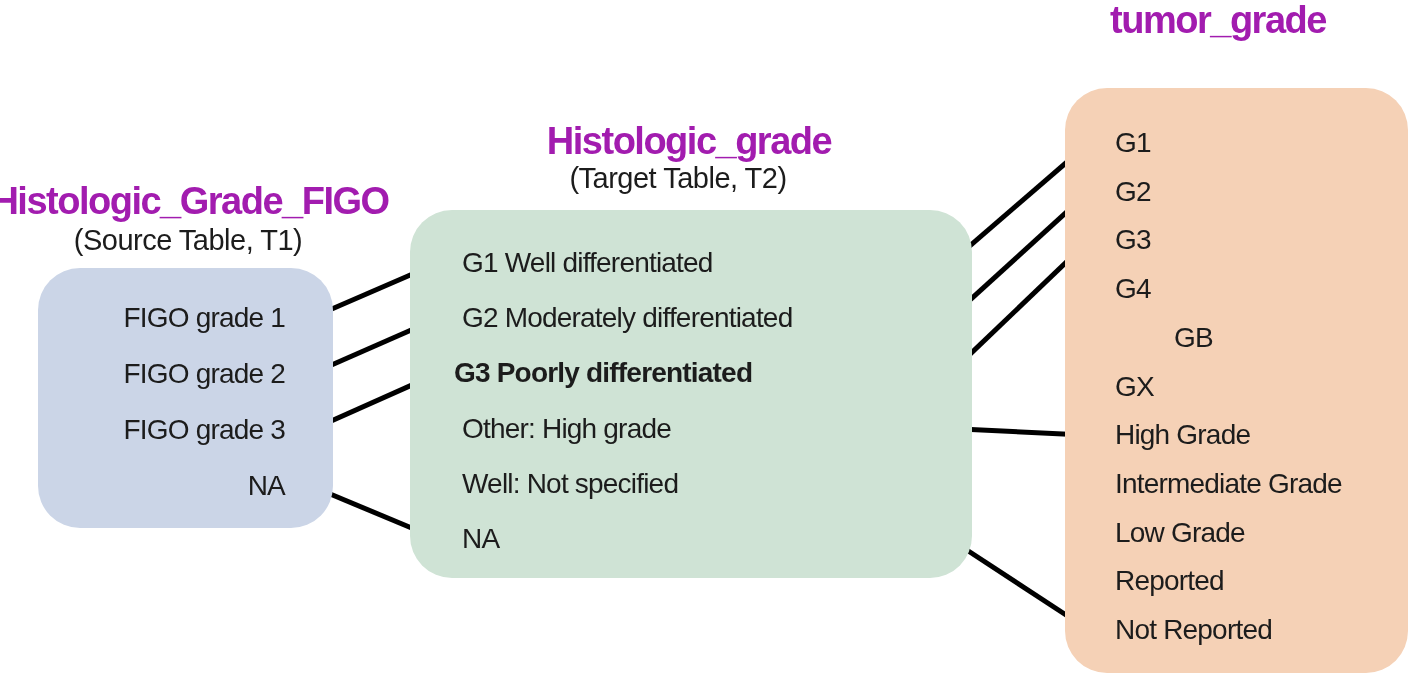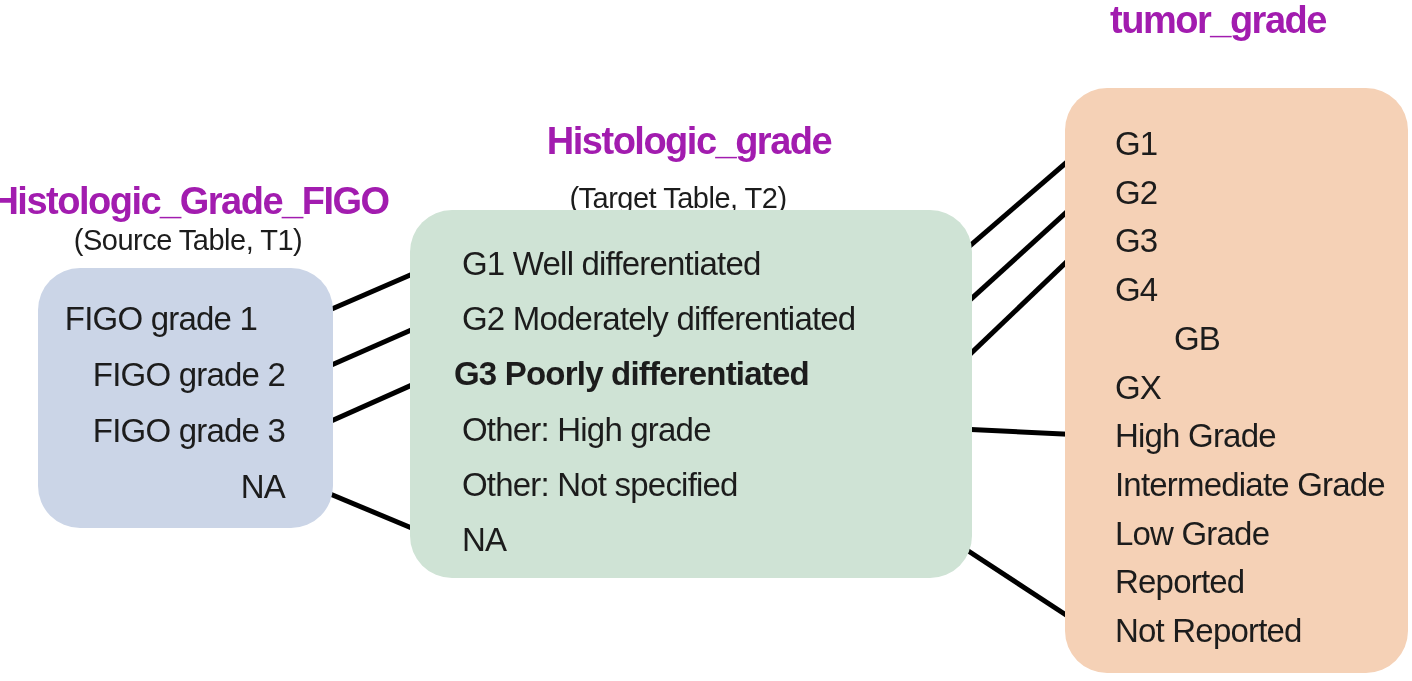--- a/index.html
+++ b/index.html
@@ -36,21 +36,21 @@
     color: #1c1c1c;
   }
   .value-box {
     position: absolute;
     border-radius: 42px;
   }
   .value-row {
     position: absolute;
     transform: translateY(-50%);
     white-space: nowrap;
-    font-size: 33px;
+    font-size: 28px;
     line-height: 1;
     letter-spacing: -0.8px;
     color: #1c1c1c;
   }
   .value-row.align-right {
     text-align: right;
   }
   #connector-layer {
     position: absolute;
     left: 0;
@@ -109,38 +109,38 @@
         <rect x="943" y="532" width="14" height="14" fill="#000000" transform="rotate(78.21181670089237 950 539)"></rect>
         <rect x="1082" y="623" width="14" height="14" fill="#000000" transform="rotate(78.21181670089237 1089 630)"></rect>
       </g>
     </svg>
 
   <div class="col-title" style="left:190px; top:182px;">Histologic_Grade_FIGO</div>
   <div class="col-subtitle" style="left:188px; top:226px;">(Source Table, T1)</div>
   <div class="value-box" id="box-source" style="left: 38px; top: 268px; width: 295px; height: 260px; background: rgb(203, 213, 231);"></div>
 
   <div class="col-title" style="left:645px; top:122px;margin-left:44px;">Histologic_grade</div>
-  <div class="col-subtitle" style="left:678px; top:164px;margin-top:20px;">(Target Table, T2)</div>
+  <div class="col-subtitle" style="left:678px; top:164px;">(Target Table, T2)</div>
   <div class="value-box" id="box-target" style="left: 410px; top: 210px; width: 562px; height: 368px; background: rgb(207, 227, 213);"></div>
 
   <div class="col-title" style="left:1218px; top:1px;">tumor_grade</div>
   <div class="value-box" id="box-gdc" style="left: 1065px; top: 88px; width: 343px; height: 585px; background: rgb(245, 209, 182);"></div>
 
   <div id="rows-source">
-      <div class="value-row align-right" style="top: 318px; right: 1155px;">FIGO grade 1</div>
+      <div class="value-row align-right" style="top: 318px; right: 1127px;">FIGO grade 1</div>
       <div class="value-row align-right" style="top: 374px; right: 1127px;">FIGO grade 2</div>
       <div class="value-row align-right" style="top: 430px; right: 1127px;">FIGO grade 3</div>
       <div class="value-row align-right" style="top: 486px; right: 1127px;">NA</div>
     </div>
   <div id="rows-target">
       <div class="value-row" style="top: 263px; left: 462px; text-align: center;">G1 Well differentiated</div>
       <div class="value-row" style="top: 318.2px; left: 462px;">G2 Moderately differentiated</div>
       <div class="value-row" style="top: 373.4px; left: 454px; font-weight: bold;">G3 Poorly differentiated</div>
       <div class="value-row" style="top: 428.6px; left: 462px; text-align: center;">Other: High grade</div>
-      <div class="value-row" style="top: 483.8px; left: 462px;">Other: Not specified</div>
+      <div class="value-row" style="top: 483.8px; left: 462px;">Well: Not specified</div>
       <div class="value-row" style="top: 539px; left: 462px;">NA</div>
     </div>
   <div id="rows-gdc">
       <div class="value-row" style="top: 143px; left: 1115px;">G1</div>
       <div class="value-row" style="top: 191.7px; left: 1115px;">G2</div>
       <div class="value-row" style="top: 240.4px; left: 1115px;">G3</div>
       <div class="value-row" style="top: 289.1px; left: 1115px;">G4</div>
       <div class="value-row" style="top: 337.8px; left: 1174px;">GB</div>
       <div class="value-row" style="top: 386.5px; left: 1115px;">GX</div>
       <div class="value-row" style="top: 435.2px; left: 1115px;">High Grade</div>

